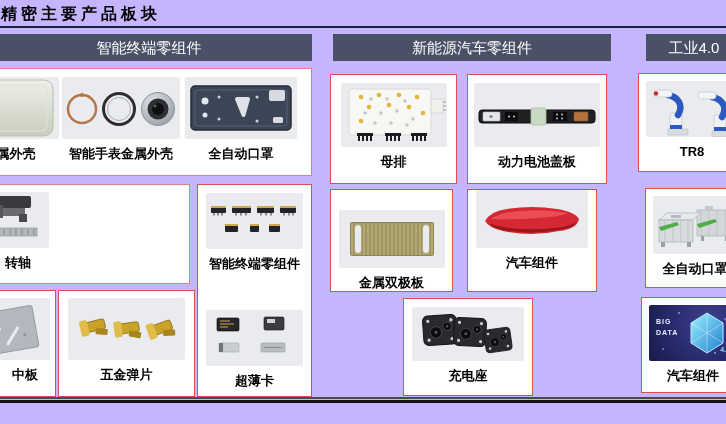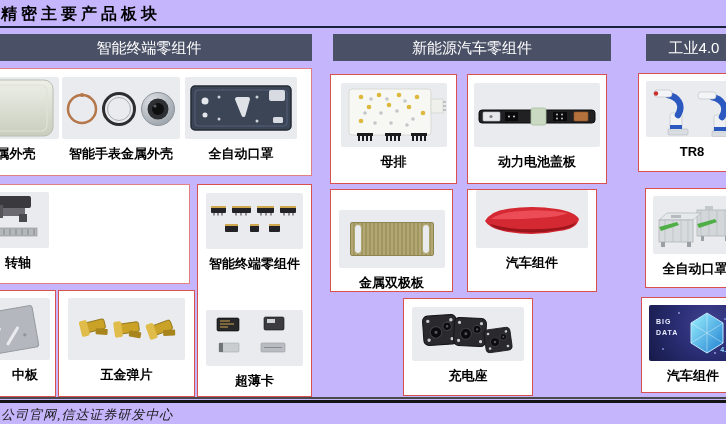--- a/index.html
+++ b/index.html
@@ -435,15 +435,14 @@
         <span class="bd-txt" style="left:7px;top:13px;">BIG</span>
         <span class="bd-txt" style="left:7px;top:24px;">DATA</span>
         <span class="bd-badge">4.0</span>
       </div>
       <div class="lbl">汽车组件</div>
     </div>
   </div>
 
   <div class="rule-thin"></div>
   <div class="rule-thick"></div>
-  <div class="source-note">公司官网,信达证券研发中心</div>
 
 </div>
 
 </body></html>

